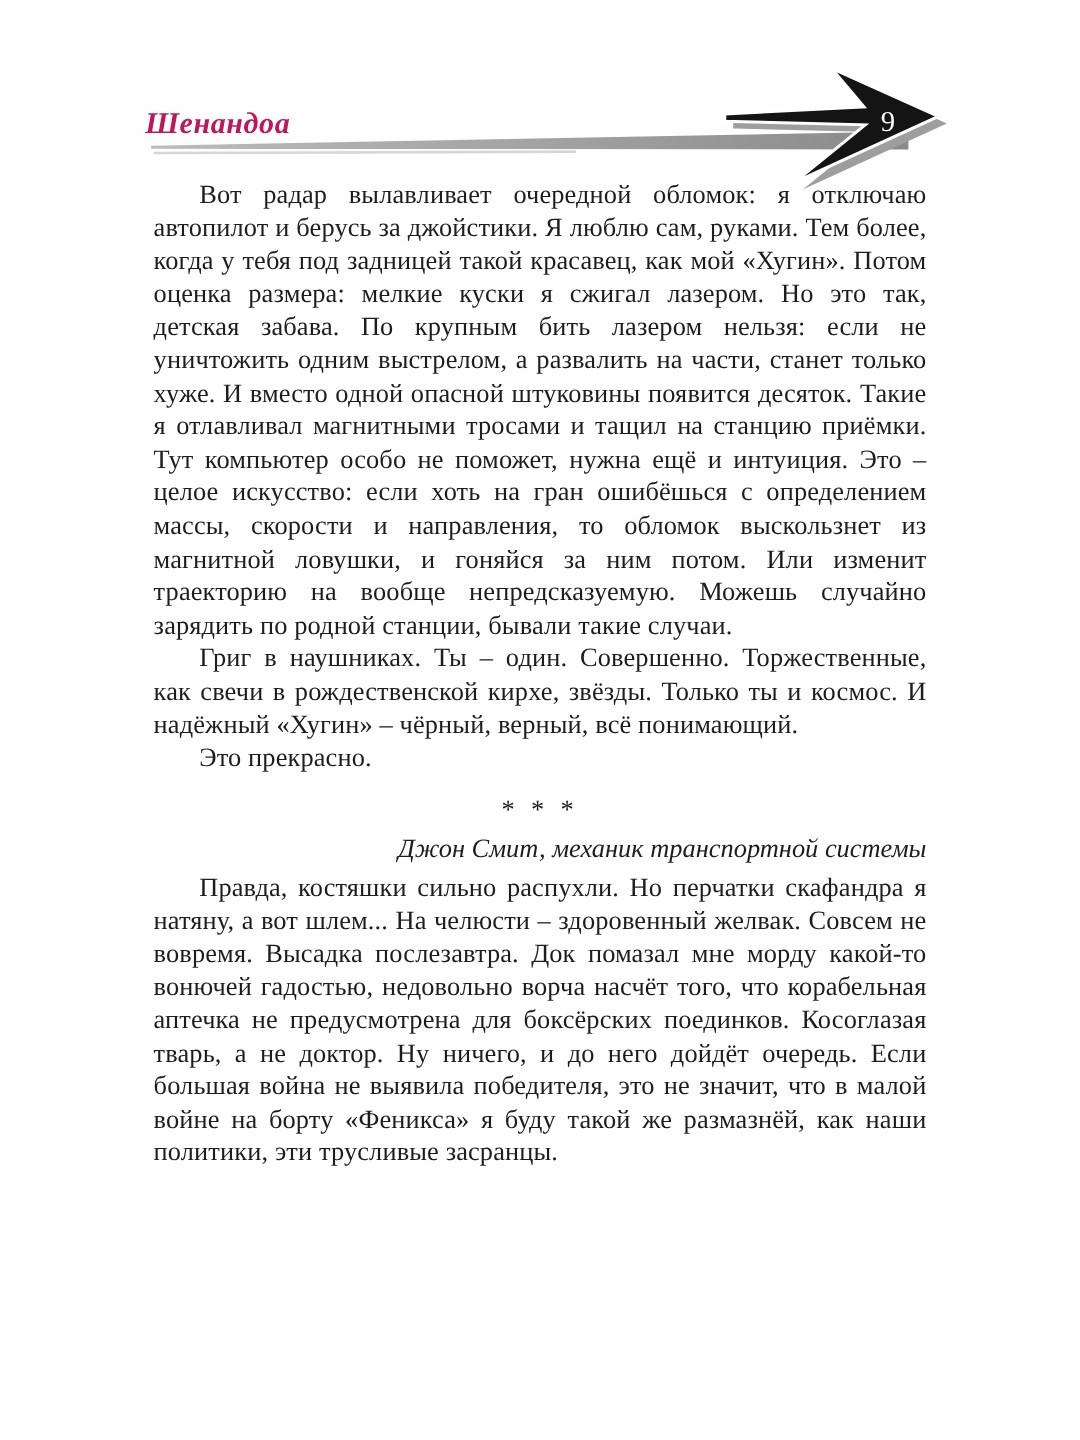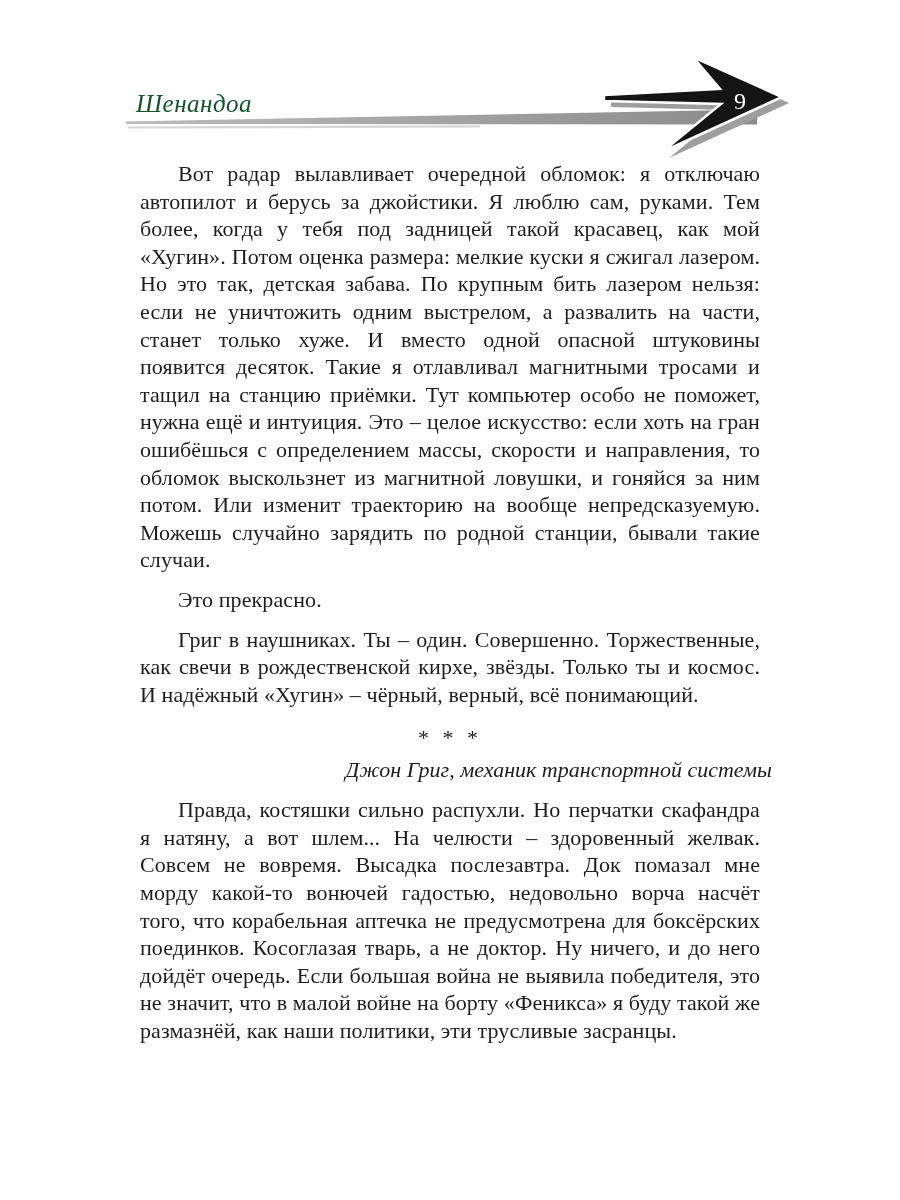--- a/index.html
+++ b/index.html
@@ -16,25 +16,25 @@
   }
   .page{
     position:relative;
     width:900px;height:1200px;
     background:var(--page_bg);
     overflow:hidden;
   }
   
   .hdr-title{
     position:absolute;
-    left:136px;top:90px;
+    left:121px;top:90px;
     font-size:25px;
-    font-weight:400;
+    font-weight:700;
     font-style:italic;
-    color:#14532d;
+    color:#be185d;
     letter-spacing:0.5px;
   }
   .hdr-deco{
     position:absolute;
     left:0;top:0;
     width:900px;height:175px;
     display:block;
   }
   .pgnum{
     font-family:"Liberation Serif", serif;
@@ -42,21 +42,21 @@
     fill:#ffffff;
   }
   
   .body-text{
     position:absolute;
     left:128px;top:148px;
     width:644px;
     color:var(--text);
   }
   .para{
-    margin:12px;
+    margin:0;
     font-size:22px;
     line-height:27.6px;
     text-align:justify;
     text-indent:38px;
     letter-spacing:0.1px;
     color:var(--text);
   }
   .separator{
     margin:16px 0 5px 0;
     text-align:center;
@@ -97,23 +97,23 @@
       <path transform="translate(7,6)" d="M782,97 L693,57 L720,89 L604,95 L604,101 L721,104 L662,152 Z" fill="#9e9e9e"></path>
 
       <path d="M782,97 L693,57 L720,89 L604,95 L604,101 L721,104 L662,152 Z" fill="var(--arrow_black,#141414)" stroke="#ffffff" stroke-width="2.5" stroke-linejoin="miter"></path>
 
       <text class="pgnum" x="740" y="109" text-anchor="middle">9</text>
     </svg>
   </header>
 
   <main class="body-text">
     <p class="para">Вот радар вылавливает очередной обломок: я отключаю автопилот и берусь за джойстики. Я люблю сам, руками. Тем более, когда у тебя под задницей такой красавец, как мой «Хугин». Потом оценка размера: мелкие куски я сжигал лазером. Но это так, детская забава. По крупным бить лазером нельзя: если не уничтожить одним выстрелом, а развалить на части, станет только хуже. И вместо одной опасной штуковины появится десяток. Такие я отлавливал магнитными тросами и тащил на станцию приёмки. Тут компьютер особо не поможет, нужна ещё и интуиция. Это – целое искусство: если хоть на гран ошибёшься с определением массы, скорости и направления, то обломок выскользнет из магнитной ловушки, и гоняйся за ним потом. Или изменит траекторию на вообще непредсказуемую. Можешь случайно зарядить по родной станции, бывали такие случаи.</p>
+    <p class="para">Григ в наушниках. Ты – один. Совершенно. Торжественные, как свечи в рождественской кирхе, звёзды. Только ты и космос. И надёжный «Хугин» – чёрный, верный, всё понимающий.</p>
     <p class="para">Это прекрасно.</p>
-    <p class="para">Григ в наушниках. Ты – один. Совершенно. Торжественные, как свечи в рождественской кирхе, звёзды. Только ты и космос. И надёжный «Хугин» – чёрный, верный, всё понимающий.</p>
 
     <div class="separator">* * *</div>
 
-    <div class="byline">Джон Григ, механик транспортной системы</div>
+    <div class="byline">Джон Смит, механик транспортной системы</div>
 
     <p class="para">Правда, костяшки сильно распухли. Но перчатки скафандра я натяну, а вот шлем... На челюсти – здоровенный желвак. Совсем не вовремя. Высадка послезавтра. Док помазал мне морду какой-то вонючей гадостью, недовольно ворча насчёт того, что корабельная аптечка не предусмотрена для боксёрских поединков. Косоглазая тварь, а не доктор. Ну ничего, и до него дойдёт очередь. Если большая война не выявила победителя, это не значит, что в малой войне на борту «Феникса» я буду такой же размазнёй, как наши политики, эти трусливые засранцы.</p>
   </main>
 
 </div>
 
 </body></html>

